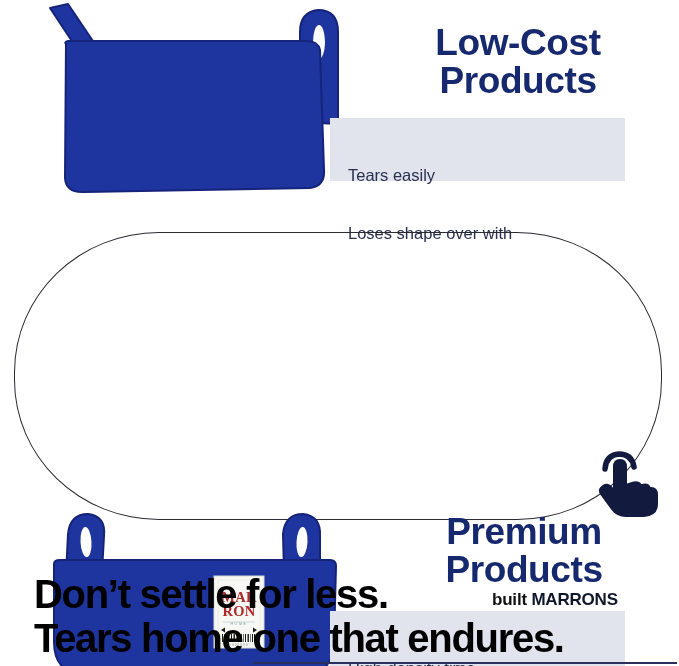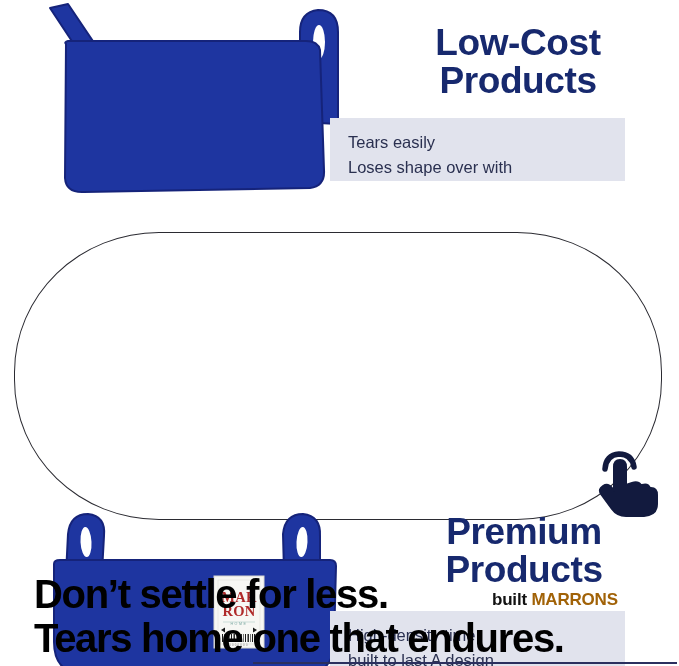--- a/index.html
+++ b/index.html
@@ -64,21 +64,21 @@
     position: absolute;
     background: #e1e3ed;
     color: #2a3050;
     font-size: 16.5px;
     line-height: 1.52;
     padding: 12px 0 13px 18px;
     box-sizing: border-box;
   }
   #desc-low     { left: 330px; top: 118px; width: 295px; height: 63px; }
   #desc-premium { left: 330px; top: 383px; width: 295px; height: 88px; }
-  .desc-box .d-line { display: block; white-space: nowrap; }
+  .desc-box .d-line { display: block; white-space: nowrap; margin-top: 33px; }
 
   
   #tap-cursor {
     position: absolute;
     left: 592px; top: 447px;
     width: 72px; height: 72px;
   }
   #tap-cursor svg { display: block; width: 100%; height: 100%; }
 
   
@@ -100,21 +100,21 @@
   #foot-line-2 { top: 56px; }
   #foot-with {
     position: absolute;
     left: 492px; top: 30px;
     font-size: 17px;
     font-weight: bold;
     letter-spacing: -0.2px;
     white-space: nowrap;
     color: #121212;
   }
-  #foot-brand { color: #a16207; }
+  #foot-brand { color: #0f172a; }
   #foot-underline {
     position: absolute;
     left: 253px; top: 102px;
     width: 424px; height: 2px;
     background: #2b2f5e;
   }
 </style>
 </head>
 <body>
 

